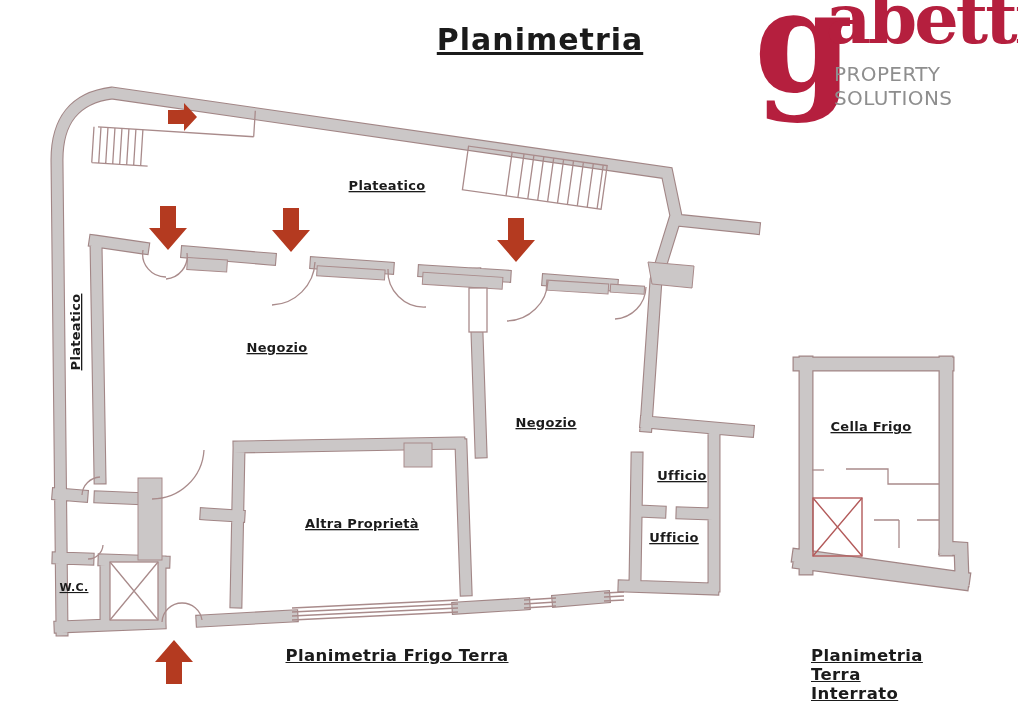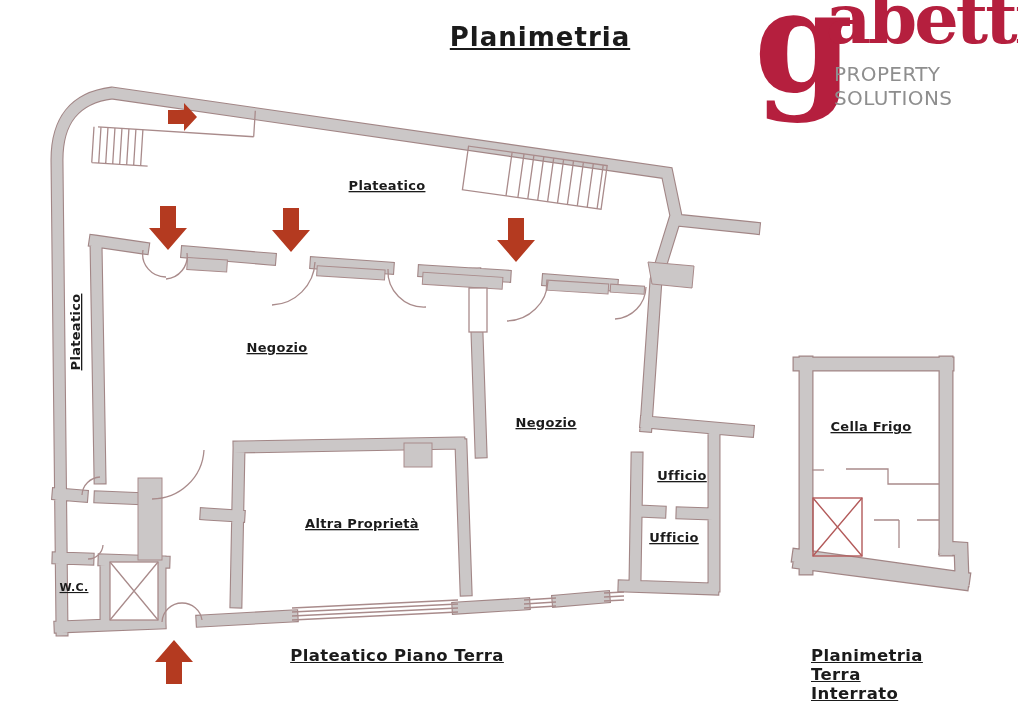--- a/index.html
+++ b/index.html
@@ -1,19 +1,19 @@
 <!DOCTYPE html>
 <html><head>
 <meta charset="utf-8">
 <style>
   html,body{margin:0;padding:0;background:#fff;}
   .page{position:relative;width:1018px;height:720px;background:#ffffff;overflow:hidden;
         font-family:"DejaVu Sans",sans-serif;}
   .title{position:absolute;left:540px;top:22px;transform:translateX(-50%);
-         font-size:26px;font-weight:700;color:#1b1b1b;text-decoration:underline;
+         font-size:30px;font-weight:700;color:#1b1b1b;text-decoration:underline;
          letter-spacing:1px;}
   .caption{position:absolute;transform:translateX(-50%);font-size:16.5px;font-weight:700;
            color:#1b1b1b;text-decoration:underline;letter-spacing:0.4px;}
   .cap-terra{left:397px;top:646px;}
   .cap-interrato{left:880px;top:646px;}
   .logo{position:absolute;left:752px;top:0;width:264px;height:118px;}
   .logo-g{position:absolute;left:2px;top:-30px;font-family:"DejaVu Serif",serif;
           font-weight:700;font-size:142px;line-height:1;}
   .logo-rest{position:absolute;left:74px;top:-16px;font-family:"DejaVu Serif",serif;
              font-weight:700;font-size:70px;line-height:1;letter-spacing:-3px;}
@@ -156,16 +156,16 @@
         <path d="M 874,520 L 899,520 M 899,520 L 899,548 M 917,520 L 939,520"></path>
       </g>
       <g fill="none" stroke="#b35a5a" stroke-width="1.4">
         <rect x="813" y="498" width="49" height="58"></rect>
         <path d="M 813,498 L 862,556 M 862,498 L 813,556"></path>
       </g>
       <text class="lbl" x="871" y="431">Cella Frigo</text>
     </g>
   </svg>
 
-  <div class="caption cap-terra">Plateatico Piano Terra</div>
+  <div class="caption cap-terra">Planimetria Frigo Terra</div>
   <div class="caption cap-interrato">Planimetria Terra Interrato</div>
 
 </div>
 
 </body></html>

